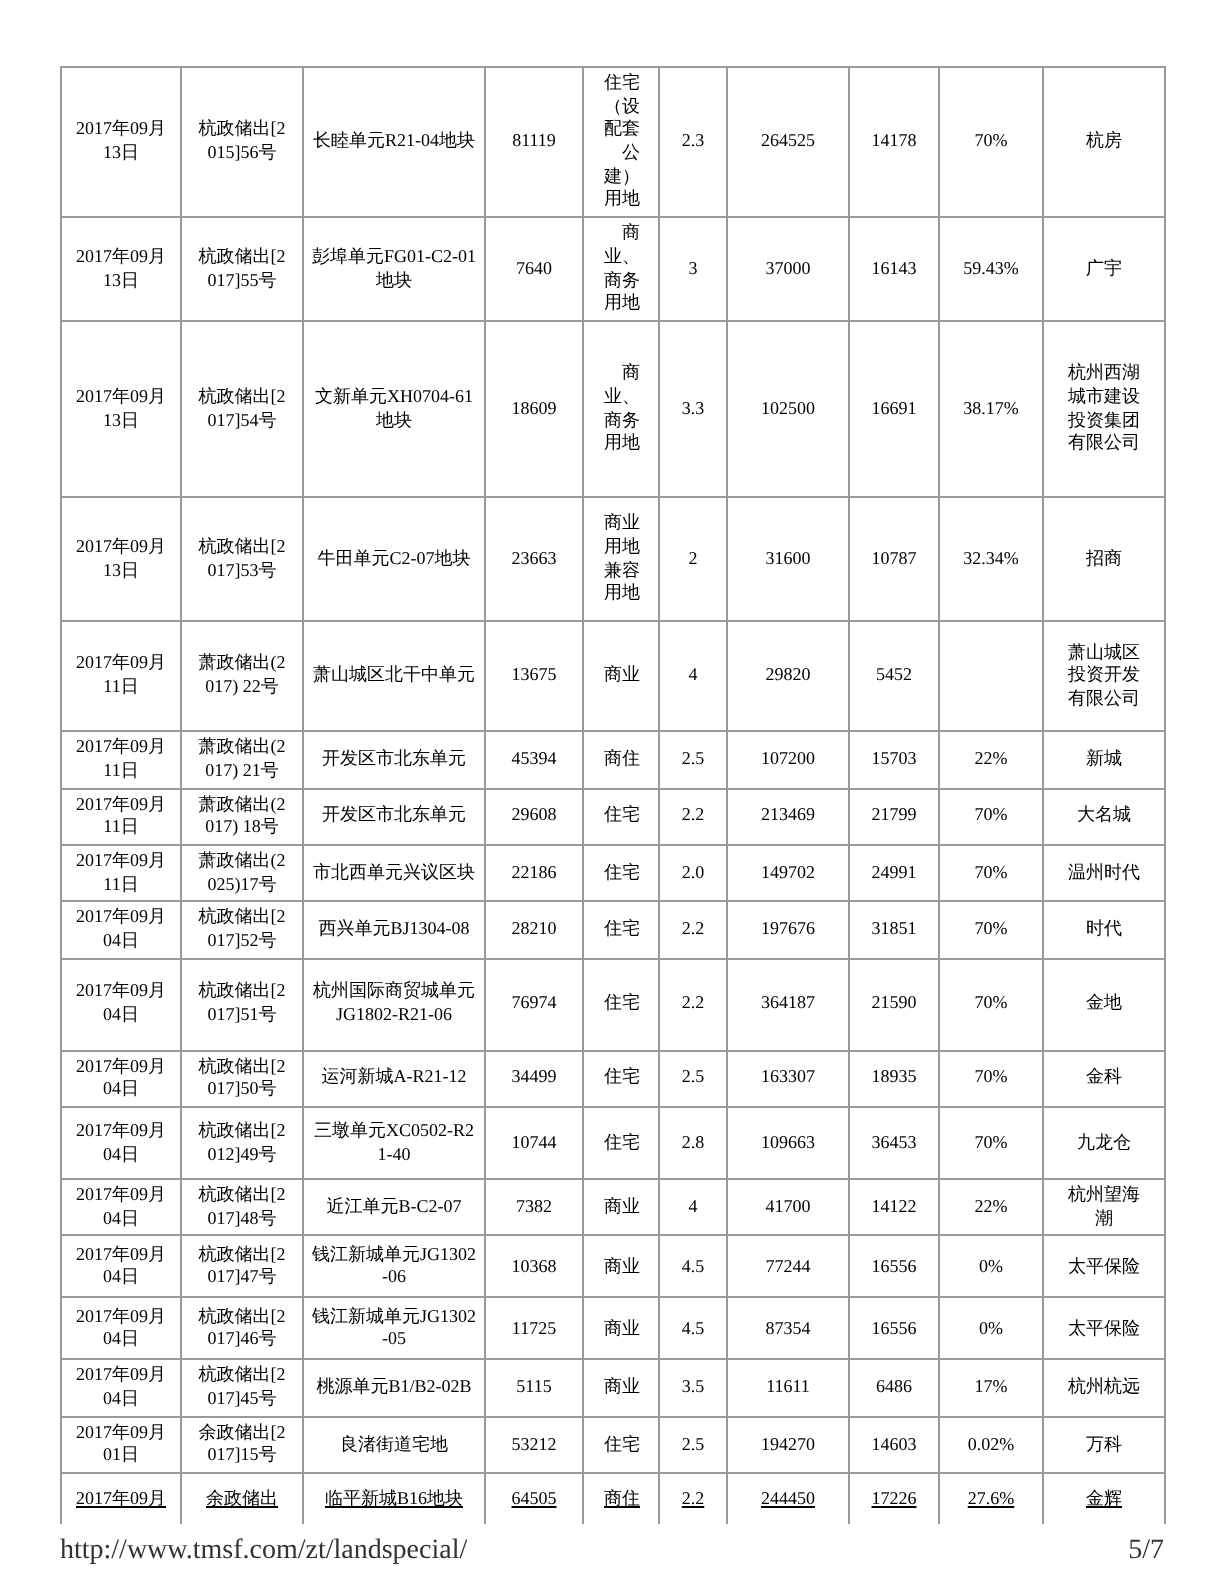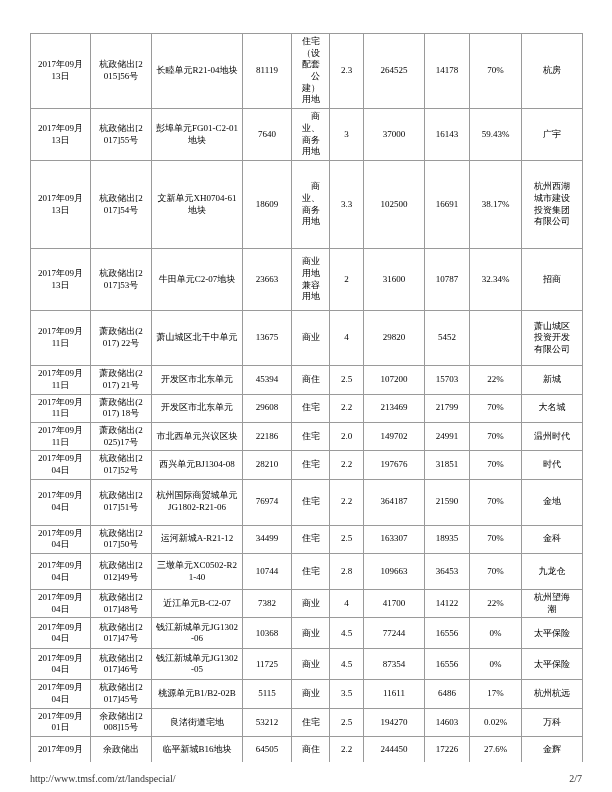--- a/index.html
+++ b/index.html
@@ -41,28 +41,28 @@
   }
   tr { height: 27px; }
   tr:nth-child(1)  { height: 75px; }
   tr:nth-child(2)  { height: 52px; }
   tr:nth-child(3)  { height: 88px; }
   tr:nth-child(4)  { height: 62px; }
   tr:nth-child(5)  { height: 55px; }
   tr:nth-child(10) { height: 46px; }
   tr:nth-child(12) { height: 36px; }
   tr:nth-child(14), tr:nth-child(15) { height: 31px; }
-  tr:nth-child(18) { height: 26px; }
+  tr:nth-child(18) { height: 26px; text-decoration: underline; }
   td.c-date  { padding: 2px 6px; }
   td.c-doc   { padding: 2px 7px; }
   td.c-use   { padding: 2px 9px; text-align: right; }
   td.c-buyer { padding: 2px 8px; }
   .print-footer {
     position: absolute; bottom: 8px; left: 30px; right: 30px; height: 14px;
-    font-size: 10px; color: #333;
+    font-size: 14px; color: #333;
   }
   .print-footer .ftr-url  { position: absolute; left: 0; bottom: 0; }
   .print-footer .ftr-page { position: absolute; right: 0; bottom: 0; }
 </style>
 </head>
 <body>
 
 <div class="page">
 
 
@@ -268,21 +268,21 @@
             <td class="c-num">5115</td>
             <td class="c-use">商业</td>
             <td class="c-num">3.5</td>
             <td class="c-num">11611</td>
             <td class="c-num">6486</td>
             <td class="c-num">17%</td>
             <td class="c-buyer">杭州杭远</td>
           </tr>
           <tr>
             <td class="c-date">2017年09月01日</td>
-            <td class="c-doc">余政储出[2008]15号</td>
+            <td class="c-doc">余政储出[2017]15号</td>
             <td class="c-parcel">良渚街道宅地</td>
             <td class="c-num">53212</td>
             <td class="c-use">住宅</td>
             <td class="c-num">2.5</td>
             <td class="c-num">194270</td>
             <td class="c-num">14603</td>
             <td class="c-num">0.02%</td>
             <td class="c-buyer">万科</td>
           </tr>
           <tr>
@@ -296,16 +296,16 @@
             <td class="c-num">17226</td>
             <td class="c-num">27.6%</td>
             <td class="c-buyer">金辉</td>
           </tr>
         </tbody>
     </table>
   </div>
 
   <div class="print-footer">
     <span class="ftr-url">http://www.tmsf.com/zt/landspecial/</span>
-    <span class="ftr-page">2/7</span>
+    <span class="ftr-page">5/7</span>
   </div>
 
 </div>
 
 </body></html>

